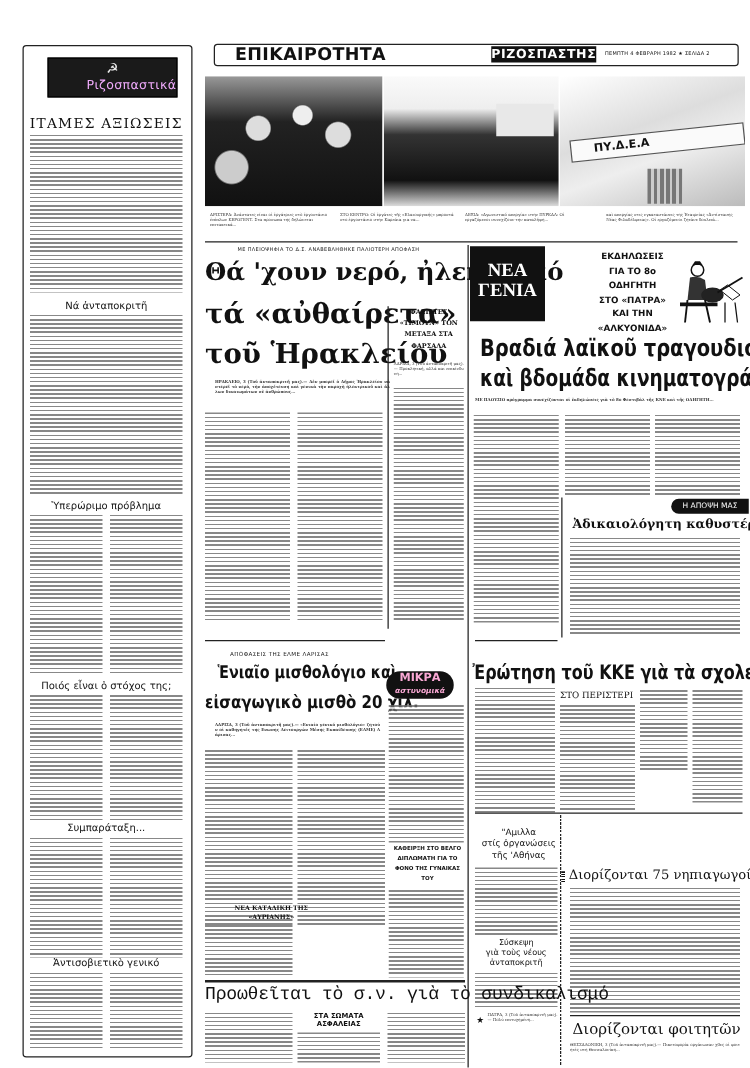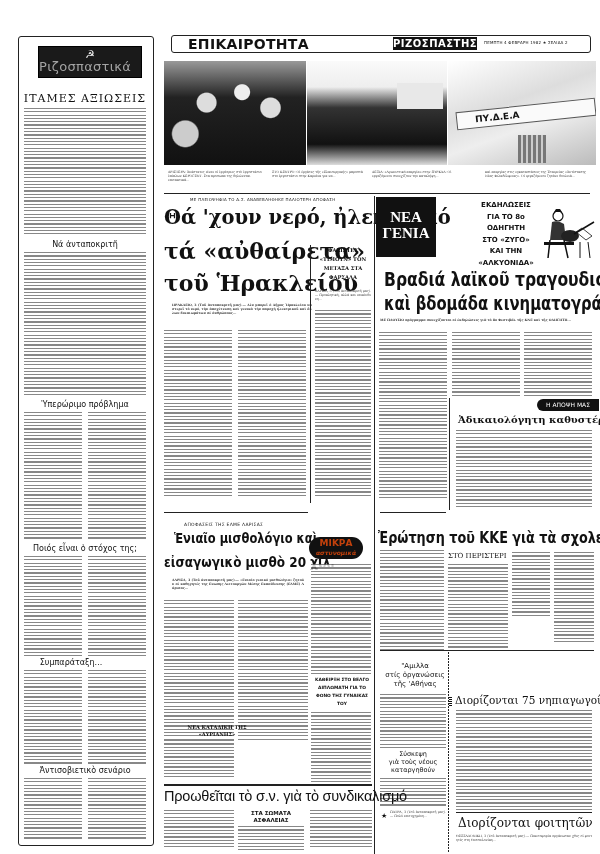--- a/index.html
+++ b/index.html
@@ -5,42 +5,42 @@
   html,body{margin:0;padding:0;background:#fff;}
   body{width:600px;height:854px;position:relative;overflow:hidden;font-family:"DejaVu Serif",serif;color:#111;}
   .abs{position:absolute;}
   .txt{font-size:3.2px;line-height:4px;color:#333;text-align:justify;word-break:break-all;}
   .filler{background:repeating-linear-gradient(to bottom,#6a6a6a 0px,#6a6a6a 1.2px,#fff 1.2px,#fff 3.3px);opacity:.8;}
   .vrule{position:absolute;width:1px;background:#222;}
   .hrule{position:absolute;height:1px;background:#222;}
   
   #left-col{left:18px;top:36px;width:134px;height:808px;border:1px solid #222;border-radius:3px;}
   #logo-box{left:38px;top:46px;width:102px;height:30px;background:#1a1a1a;border:1px solid #000;}
-  #logo-box .logo-text{position:absolute;left:0;right:0;bottom:3px;text-align:left;color:#a3a3a3;font-family:"DejaVu Sans",sans-serif;font-size:13px;letter-spacing:0.3px;}
+  #logo-box .logo-text{position:absolute;left:0;right:0;bottom:3px;text-align:right;color:#f0abfc;font-family:"DejaVu Sans",sans-serif;font-size:10px;letter-spacing:0.3px;}
   #logo-box .sickle{position:absolute;left:46px;top:2px;color:#eee;font-size:11px;line-height:12px;}
   .lhead{font-family:"DejaVu Serif",serif;text-align:center;font-size:9px;color:#111;}
   .lhead.sans{font-family:"DejaVu Sans",sans-serif;}
   
   #top-bar{left:171px;top:35px;width:418px;height:16px;border:1px solid #222;border-radius:3px;}
   #section-title{left:188px;top:36px;font-family:"DejaVu Sans",sans-serif;font-weight:bold;font-size:14px;letter-spacing:.3px;}
   #masthead{left:393px;top:37px;width:84px;height:13px;background:#111;color:#fff;font-family:"DejaVu Sans",sans-serif;font-weight:bold;font-size:10px;text-align:center;line-height:13px;letter-spacing:.5px;}
   #dateline{left:484px;top:40px;font-family:"DejaVu Sans",sans-serif;font-size:4px;letter-spacing:.2px;}
   
   .photo{position:absolute;top:61px;height:104px;background:#fff;overflow:hidden;}
   .photo .dark{position:absolute;background:#111;}
   .caption{position:absolute;top:170px;font-size:3.2px;line-height:4px;color:#333;}
   
   .kicker{font-family:"DejaVu Sans",sans-serif;font-size:4px;letter-spacing:.3px;color:#222;}
   .bighead{font-family:"DejaVu Serif",serif;font-weight:bold;color:#111;}
   .condensed{font-family:"DejaVu Sans",sans-serif;font-weight:bold;color:#111;transform-origin:left top;}
   #nea-geneia{left:376px;top:197px;width:60px;height:60px;background:#111;color:#fff;font-family:Liberation Serif, serif;font-weight:bold;text-align:center;}
   #nea-geneia div{font-size:15px;line-height:16px;}
   #events-notice{left:466px;top:200px;width:80px;text-align:center;font-family:"DejaVu Sans",sans-serif;font-weight:bold;font-size:7px;line-height:11.5px;}
   #illustration{left:536px;top:206px;width:62px;height:54px;}
-  #mikra-badge{left:309px;top:537px;width:54px;height:22px;background:#111;border-radius:12px;color:#c2410c;text-align:center;font-family:"DejaVu Sans",sans-serif;font-weight:bold;}
+  #mikra-badge{left:309px;top:537px;width:54px;height:22px;background:#111;border-radius:12px;color:#f9a8d4;text-align:center;font-family:"DejaVu Sans",sans-serif;font-weight:bold;}
   #opinion-badge{left:537px;top:399px;width:62px;height:12px;background:#111;color:#fff;font-family:"DejaVu Sans",sans-serif;font-size:6px;line-height:12px;text-align:center;border-radius:6px 0 0 6px;}
   #dioriz-bar{left:449px;top:697px;width:3px;height:10px;background:repeating-linear-gradient(to bottom,#111 0 1px,#fff 1px 2px);}
 </style>
 </head>
 <body>
 
 <div id="left-col" class="abs"></div>
 <div id="logo-box" class="abs">
   <span class="sickle">☭</span>
   <span class="logo-text">Ριζοσπαστικά</span>
@@ -48,24 +48,24 @@
 <div class="abs lhead" style="left:22px;top:92px;width:126px;font-size:11px;letter-spacing:1px;">ΙΤΑΜΕΣ ΑΞΙΩΣΕΙΣ</div>
 <div class="abs filler" style="left:24px;top:108px;width:122px;height:126px;"></div>
 <div class="abs lhead sans" style="left:22px;top:240px;width:126px;font-size:8px;">Νά ἀνταποκριτῆ</div>
 <div class="abs filler" style="left:24px;top:252px;width:122px;height:144px;"></div>
 <div class="abs lhead sans" style="left:22px;top:400px;width:126px;font-size:8px;">Ὑπερώριμο πρόβλημα</div>
 <div class="abs filler" style="left:24px;top:412px;width:58px;height:128px;"></div>
 <div class="abs filler" style="left:88px;top:412px;width:58px;height:128px;"></div>
 <div class="abs lhead sans" style="left:22px;top:544px;width:126px;font-size:8px;">Ποιός εἶναι ὁ στόχος της;</div>
 <div class="abs filler" style="left:24px;top:556px;width:58px;height:100px;"></div>
 <div class="abs filler" style="left:88px;top:556px;width:58px;height:100px;"></div>
-<div class="abs lhead sans" style="left:8px;top:658px;width:126px;font-size:8px;">Συμπαράταξη...</div>
+<div class="abs lhead sans" style="left:22px;top:658px;width:126px;font-size:8px;">Συμπαράταξη...</div>
 <div class="abs filler" style="left:24px;top:670px;width:58px;height:96px;"></div>
 <div class="abs filler" style="left:88px;top:670px;width:58px;height:96px;"></div>
-<div class="abs lhead sans" style="left:22px;top:766px;width:126px;font-size:8px;">Ἀντισοβιετικὸ σενάριο</div>
+<div class="abs lhead sans" style="left:22px;top:766px;width:126px;font-size:8px;">Ἀντισοβιετικὸ γενικό</div>
 <div class="abs filler" style="left:24px;top:778px;width:58px;height:62px;"></div>
 <div class="abs filler" style="left:88px;top:778px;width:58px;height:62px;"></div>
 
 <div id="top-bar" class="abs"></div>
 <div id="section-title" class="abs">ΕΠΙΚΑΙΡΟΤΗΤΑ</div>
 <div id="masthead" class="abs">ΡΙΖΟΣΠΑΣΤΗΣ</div>
 <div id="dateline" class="abs">ΠΕΜΠΤΗ 4 ΦΕΒΡΑΡΗ 1982 ★ ΣΕΛΙΔΑ 2</div>
 
 <div class="photo" style="left:164px;width:142px;">
   <div class="dark" style="left:0;top:0;width:142px;height:104px;background:radial-gradient(circle at 30% 40%,#ddd 0 8%,transparent 9%),radial-gradient(circle at 55% 30%,#eee 0 7%,transparent 8%),radial-gradient(circle at 75% 45%,#ddd 0 8%,transparent 9%),radial-gradient(circle at 15% 70%,#ccc 0 9%,transparent 10%),linear-gradient(180deg,#999 0%,#222 35%,#111 100%);"></div>
@@ -100,21 +100,21 @@
 <div class="vrule" style="left:374px;top:196px;height:660px;"></div>
 
 <div id="nea-geneia" class="abs">
   <div style="margin-top:12px;">ΝΕΑ</div>
   <div>ΓΕΝΙΑ</div>
 </div>
 <div id="events-notice" class="abs">
   <div>ΕΚΔΗΛΩΣΕΙΣ</div>
   <div>ΓΙΑ ΤΟ 8ο</div>
   <div>ΟΔΗΓΗΤΗ</div>
-  <div>ΣΤΟ «ΖΥΓΟ»</div>
+  <div>ΣΤΟ «ΠΑΤΡΑ»</div>
   <div>ΚΑΙ ΤΗΝ</div>
   <div>«ΑΛΚΥΟΝΙΔΑ»</div>
 </div>
 <svg id="illustration" class="abs" viewBox="0 0 62 54">
   <circle cx="22" cy="10" r="5" fill="none" stroke="#111" stroke-width="1.2"></circle>
   <path d="M18 6 L26 6 L24 3 L20 3Z" fill="#111"></path>
   <path d="M16 16 Q22 14 28 18 L30 34 L14 34Z" fill="#333"></path>
   <ellipse cx="34" cy="30" rx="9" ry="6" fill="#222"></ellipse>
   <line x1="38" y1="28" x2="58" y2="16" stroke="#111" stroke-width="1.5"></line>
   <path d="M40 26 L50 34 L56 30 L46 22Z" fill="none" stroke="#111" stroke-width=".8"></path>
@@ -168,36 +168,36 @@
 <div class="abs" style="left:380px;top:662px;width:70px;text-align:center;font-family:'DejaVu Sans',sans-serif;font-size:7px;line-height:9px;">
   <div>"Αμιλλα</div>
   <div>στίς ὀργανώσεις</div>
   <div>τῆς 'Αθήνας</div>
 </div>
 <div class="abs filler" style="left:380px;top:694px;width:66px;height:54px;"></div>
 
 <div class="abs" style="left:380px;top:750px;width:66px;text-align:center;font-family:'DejaVu Sans',sans-serif;font-size:6.5px;line-height:8px;">
   <div>Σύσκεψη</div>
   <div>γιὰ τοὺς νέους</div>
-  <div>καταργηθούν</div>
+  <div>ἀνταποκριτῆ</div>
 </div>
 <div class="abs filler" style="left:380px;top:778px;width:66px;height:28px;"></div>
 <div class="abs" style="left:381px;top:812px;font-size:7px;">★</div>
 <div class="abs txt" style="left:390px;top:810px;width:56px;">ΠΑΤΡΑ, 3 (Τοῦ ἀνταποκριτῆ μας).— Πολύ επιτυχημένη...</div>
 <div class="vrule" style="left:448px;top:652px;height:200px;background:repeating-linear-gradient(to bottom,#222 0 2px,#fff 2px 3px);"></div>
 
 <div id="dioriz-bar" class="abs"></div>
 <div class="abs" style="left:455px;top:694px;font-family:'DejaVu Serif',serif;font-size:10.5px;white-space:nowrap;">Διορίζονται 75 νηπιαγωγοί</div>
 <div class="abs filler" style="left:456px;top:710px;width:136px;height:100px;"></div>
 <div class="hrule" style="left:456px;top:812px;width:136px;"></div>
 
 <div class="abs" style="left:458px;top:816px;font-family:'DejaVu Serif',serif;font-size:12px;white-space:nowrap;">Διορίζονται φοιτητῶν</div>
 <div class="abs txt" style="left:456px;top:834px;width:136px;">ΘΕΣΣΑΛΟΝΙΚΗ, 3 (Τοῦ ἀνταποκριτῆ μας).— Πικετοφορία οργάνωσαν χθες οἱ φοιτητές στη Θεσσαλονίκη...</div>
 
 <div class="hrule" style="left:164px;top:784px;width:208px;height:2px;"></div>
-<div class="abs" style="left:164px;top:788px;font-family:Liberation Sans, sans-serif;font-size:14.5px;white-space:nowrap;letter-spacing:-.2px;">Προωθεῖται τὸ σ.ν. γιὰ τὸ συνδικαλισμό</div>
+<div class="abs" style="left:164px;top:788px;font-family:Liberation Mono, monospace;font-size:14.5px;white-space:nowrap;letter-spacing:-.2px;">Προωθεῖται τὸ σ.ν. γιὰ τὸ συνδικαλισμό</div>
 <div class="abs filler" style="left:164px;top:810px;width:70px;height:40px;"></div>
 <div class="abs" style="left:238px;top:810px;width:66px;text-align:center;font-family:'DejaVu Sans',sans-serif;font-weight:bold;font-size:5.5px;line-height:7px;">
   <div>ΣΤΑ ΣΩΜΑΤΑ</div>
   <div>ΑΣΦΑΛΕΙΑΣ</div>
 </div>
 <div class="abs filler" style="left:238px;top:826px;width:66px;height:24px;"></div>
 <div class="abs filler" style="left:310px;top:810px;width:62px;height:40px;"></div>
 
 </body></html>

